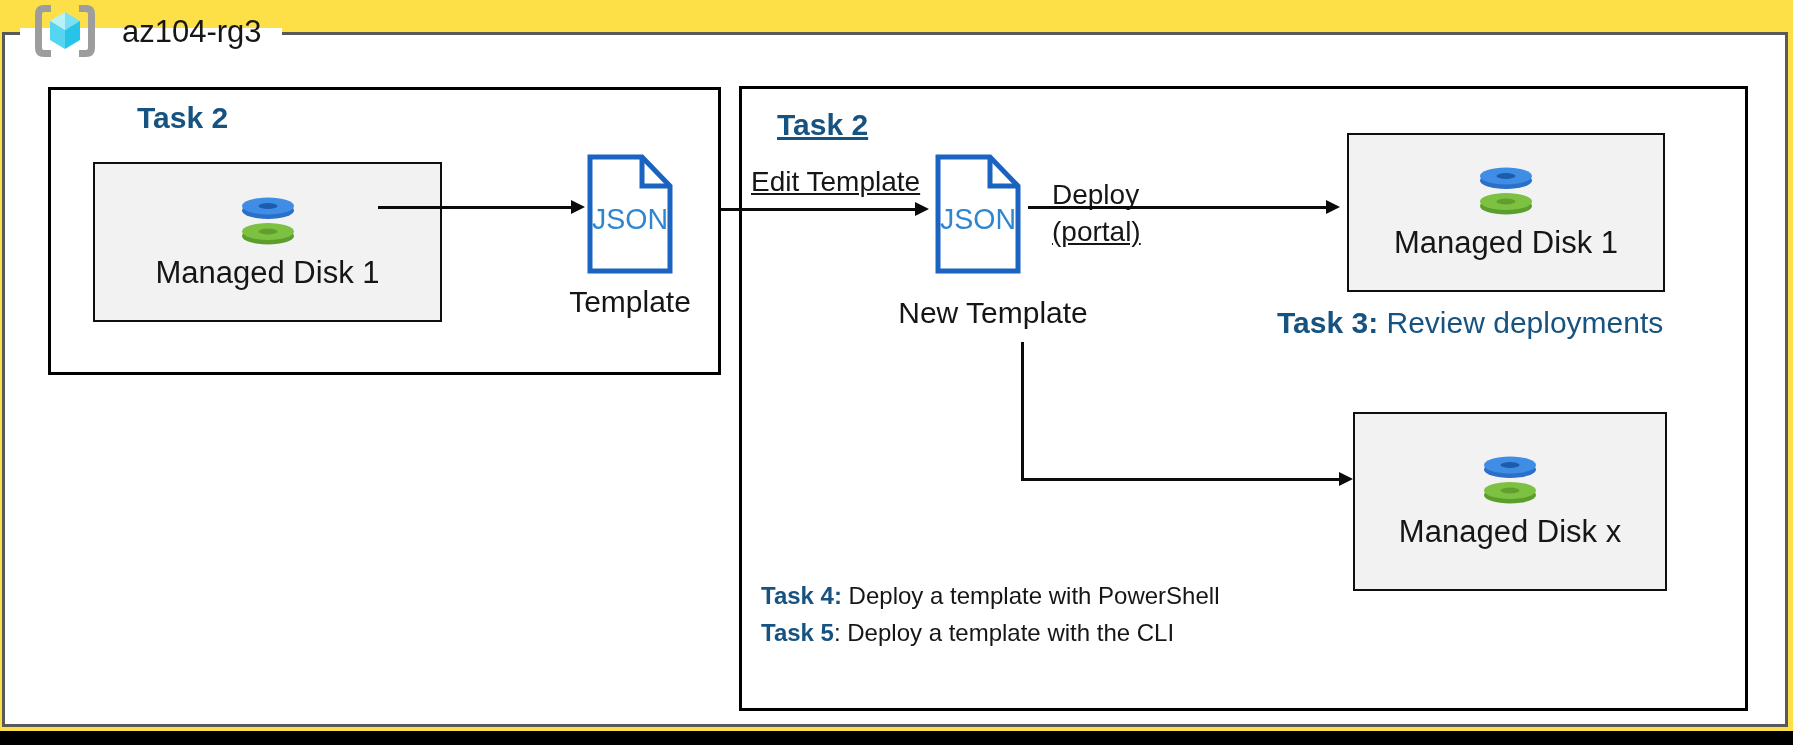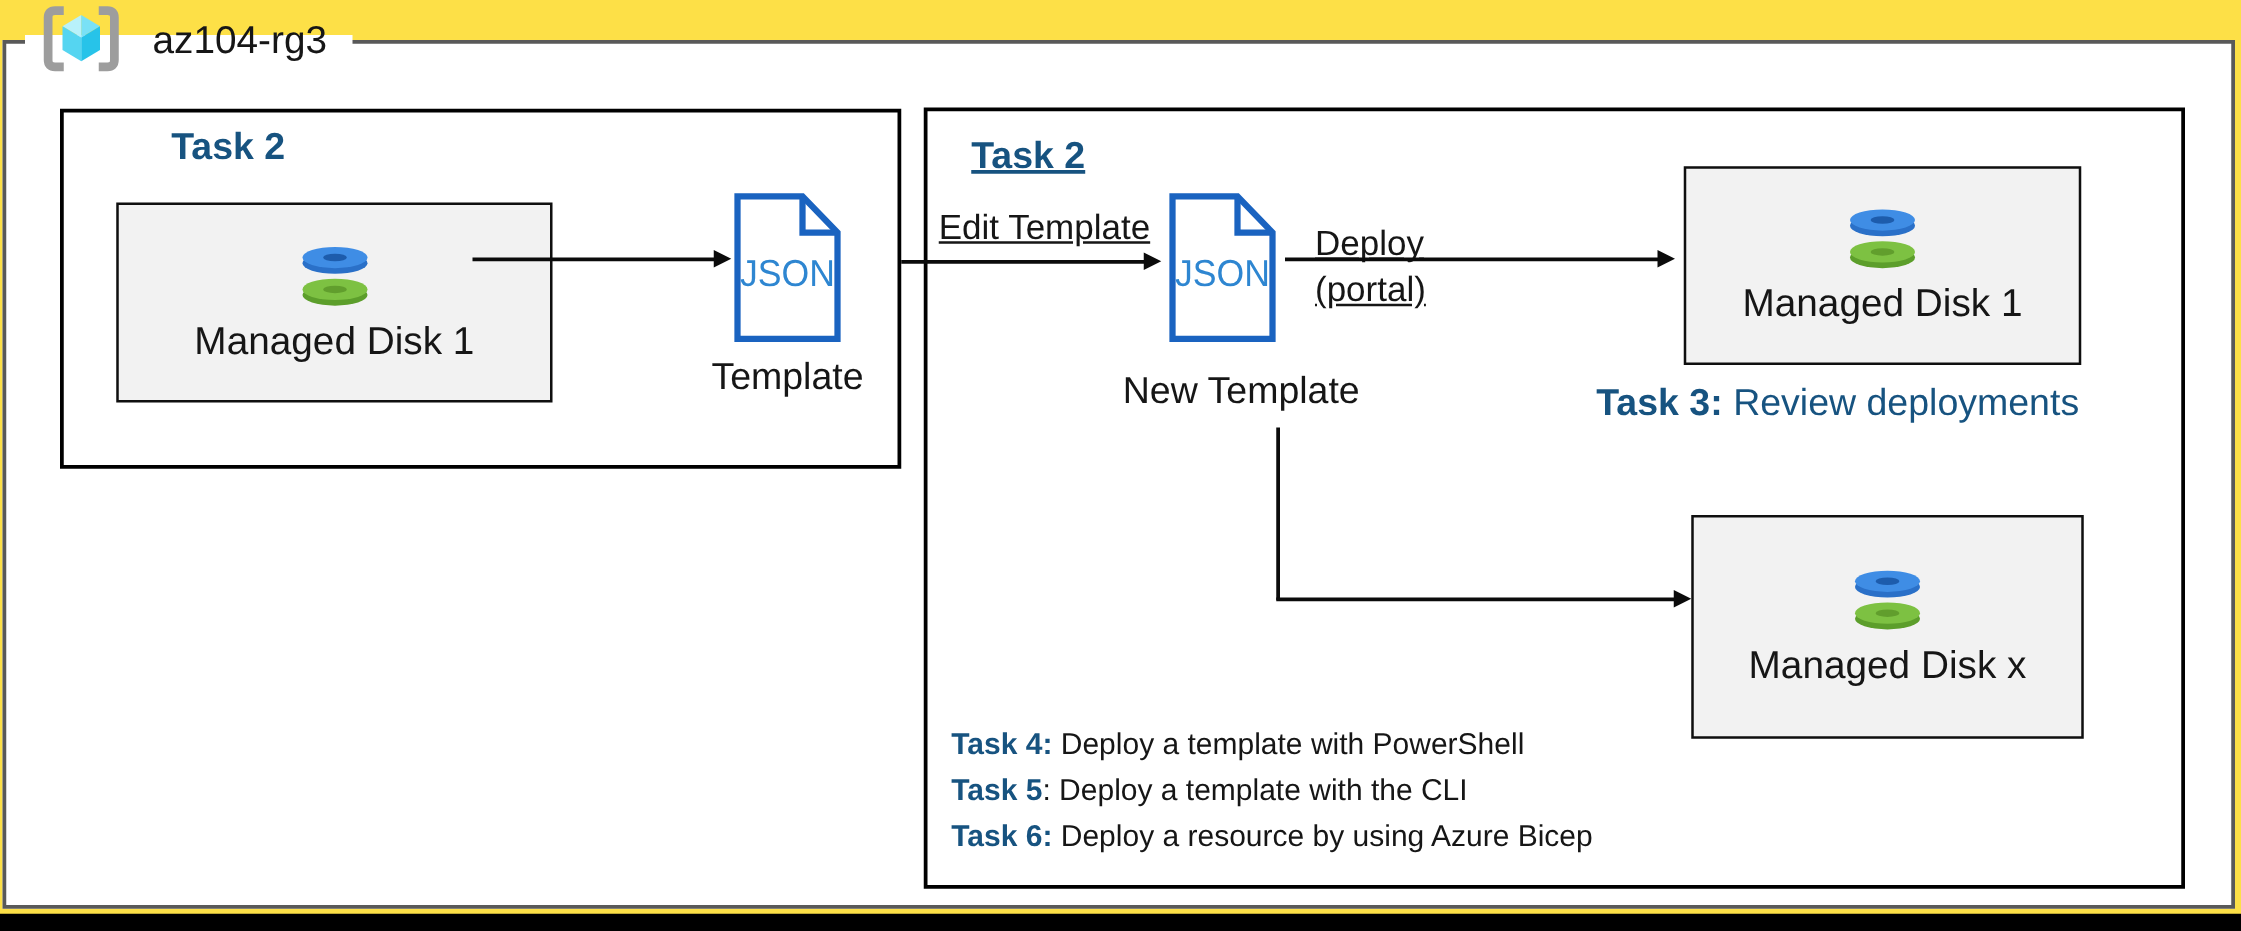--- a/index.html
+++ b/index.html
@@ -130,16 +130,15 @@
       <ellipse cx="29" cy="16.5" rx="26" ry="8.5" fill="#2a70c8"></ellipse>
       <ellipse cx="29" cy="12" rx="26" ry="8.5" fill="#3f8de5"></ellipse>
       <ellipse cx="29" cy="12" rx="9.5" ry="3" fill="#1d5cac"></ellipse>
     </svg>
     <div class="label">Managed Disk x</div>
   </div>
 
   <div class="abs task-list">
     <div><span class="prefix">Task 4:</span><span> Deploy a template with PowerShell</span></div>
     <div><span class="prefix">Task 5</span><span>: Deploy a template with the CLI</span></div>
-    <div><span class="prefix">Task 6:</span><span> Deploy a resource by using Azure Bicep</span></div>
   </div>
 
 </div>
 
 </body></html>

